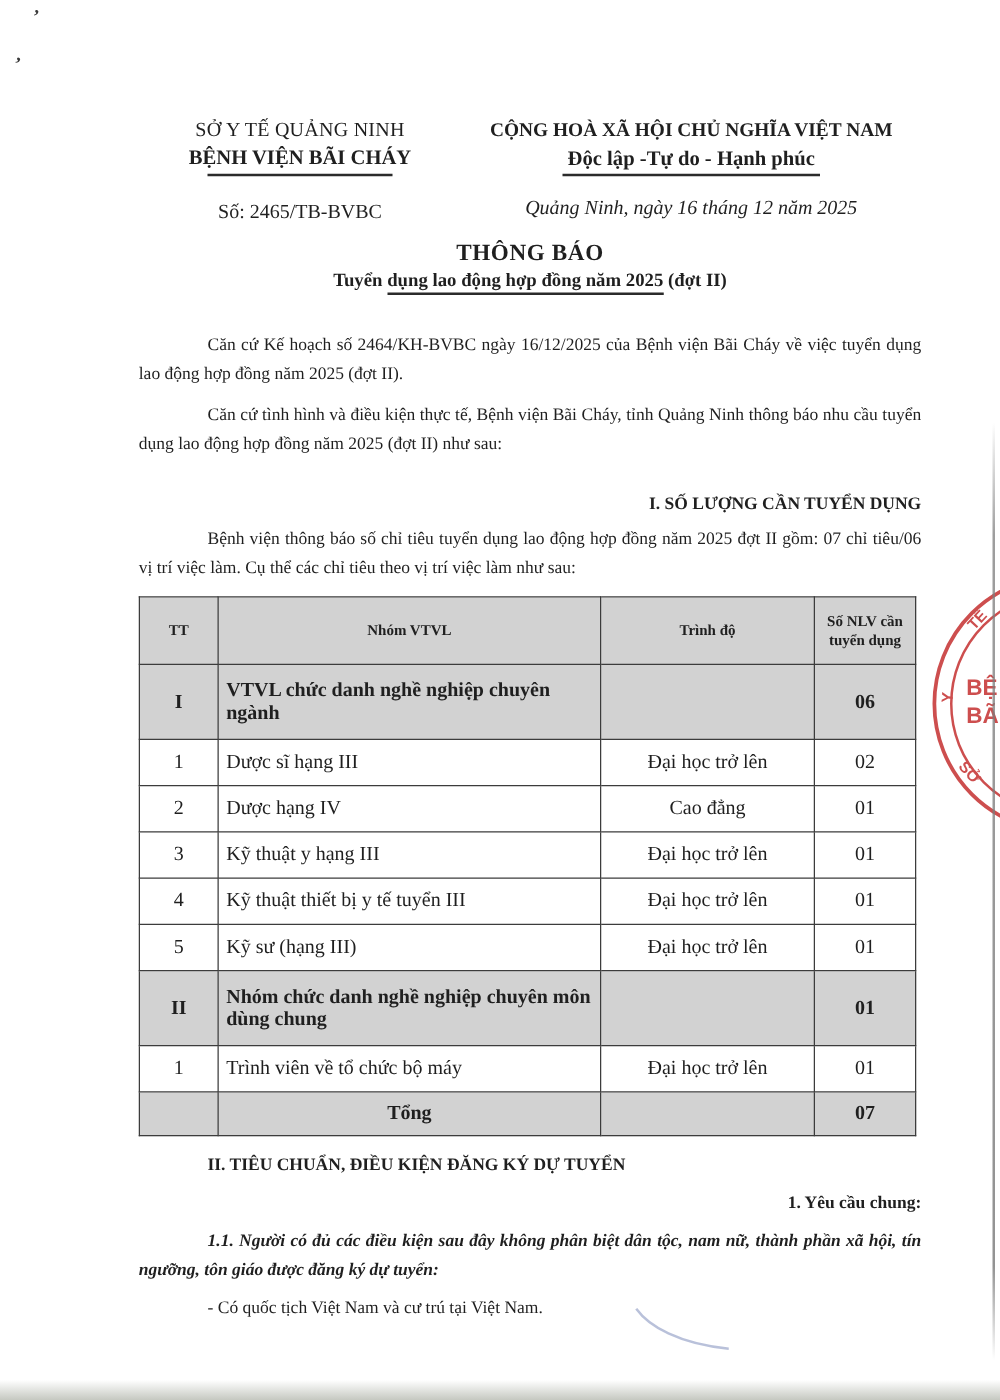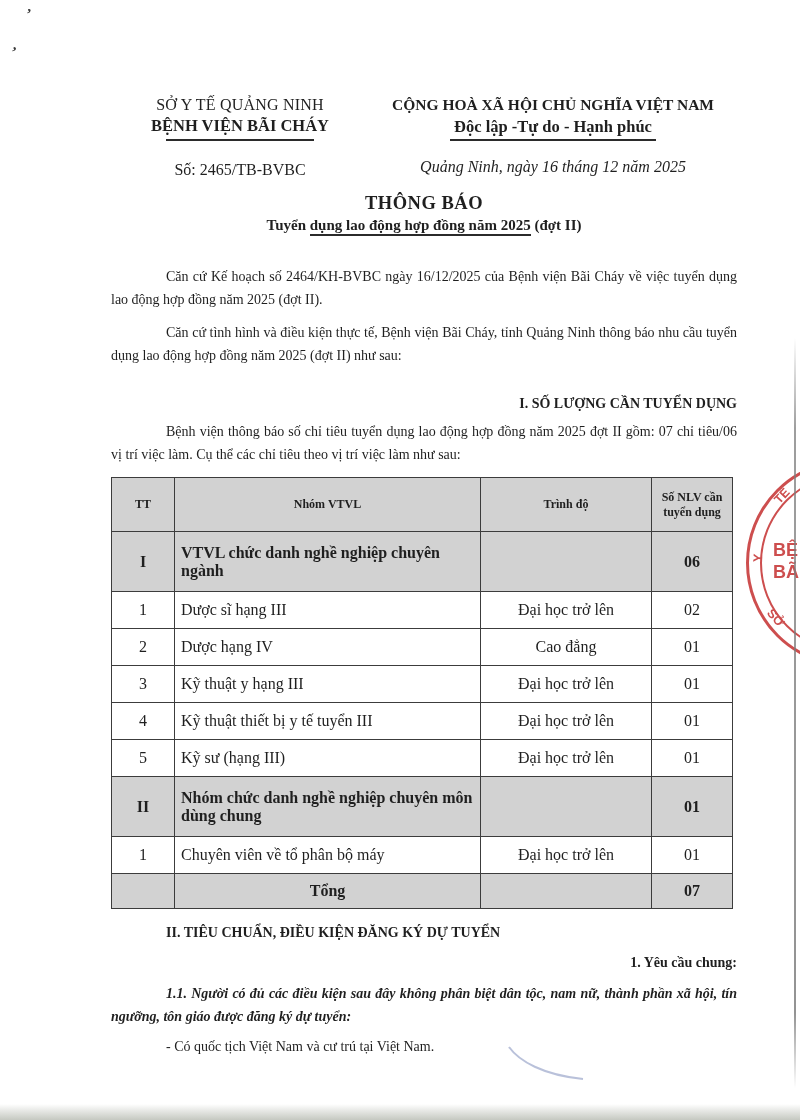--- a/index.html
+++ b/index.html
@@ -195,21 +195,21 @@
           <td class="c-count">01</td>
         </tr>
         <tr class="group">
           <td class="c-tt">II</td>
           <td class="c-name">Nhóm chức danh nghề nghiệp chuyên môn dùng chung</td>
           <td class="c-level"></td>
           <td class="c-count">01</td>
         </tr>
         <tr class="data">
           <td class="c-tt">1</td>
-          <td class="c-name">Chuyên viên về tổ phân bộ máy</td>
+          <td class="c-name">Trình viên về tổ chức bộ máy</td>
           <td class="c-level">Đại học trở lên</td>
           <td class="c-count">01</td>
         </tr>
         <tr class="total">
           <td class="c-tt"></td>
           <td class="c-name">Tổng</td>
           <td class="c-level"></td>
           <td class="c-count">07</td>
         </tr>
       </tbody>

